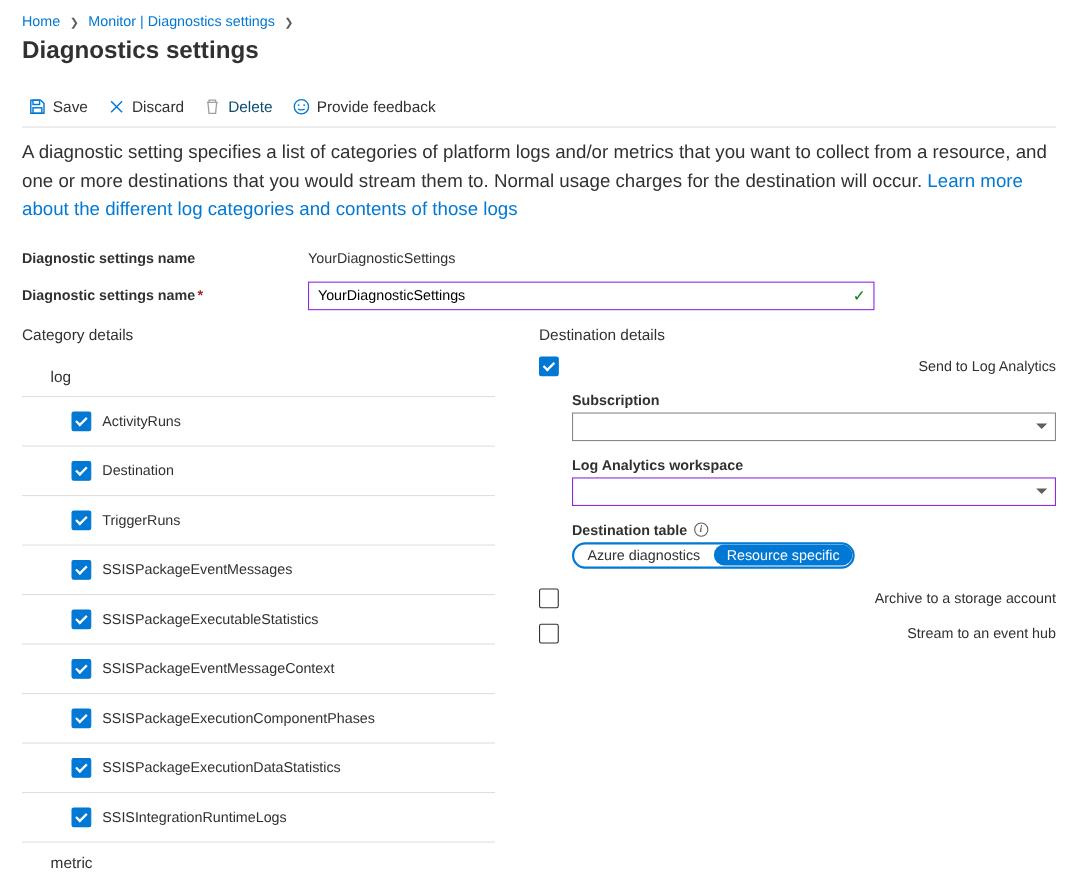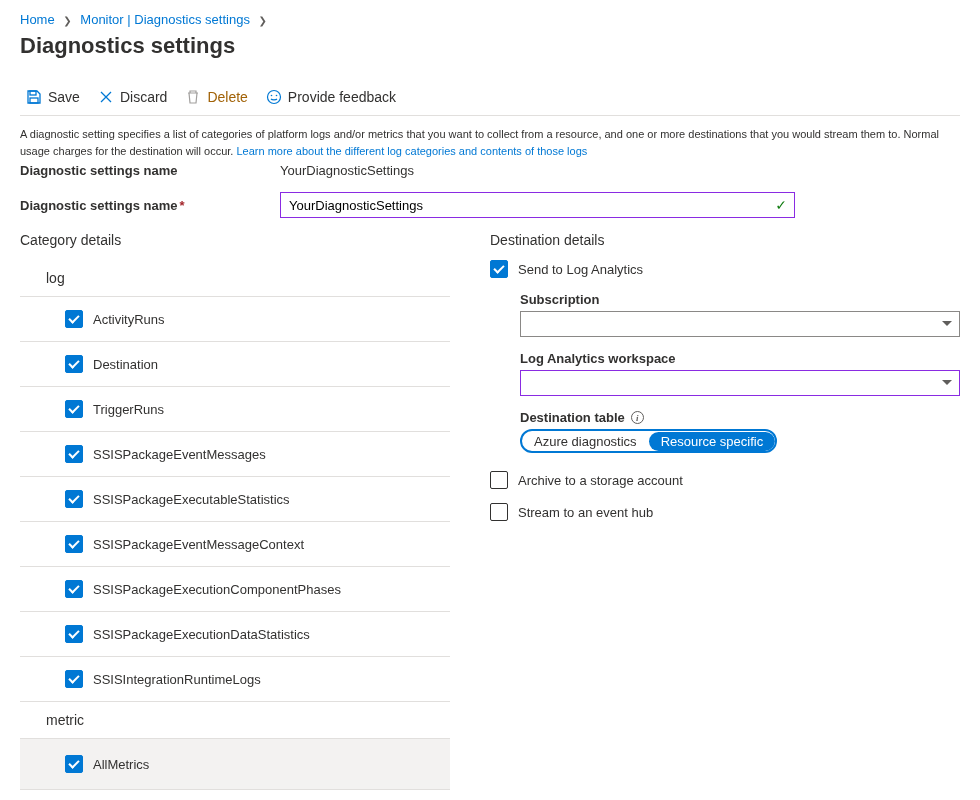--- a/index.html
+++ b/index.html
@@ -33,27 +33,27 @@
       margin-bottom: 10px;
       font-size: 14px;
     }
     .toolbar-btn {
       display: inline-flex;
       align-items: center;
       gap: 6px;
       cursor: pointer;
       color: #323130;
     }
-    .toolbar-btn.disabled { color: #a16207; cursor: default; }
+    .toolbar-btn.disabled { color: #0c4a6e; cursor: default; }
     .toolbar-btn svg { width: 16px; height: 16px; }
     .desc {
-      font-size: 11px;
+      font-size: 17px;
       color: #323130;
       line-height: 1.5;
-      margin-bottom: 4px;
+      margin-bottom: 24px;
     }
     .desc a { color: #0078d4; text-decoration: none; }
     .field-row {
       display: flex;
       align-items: center;
       margin-bottom: 14px;
     }
     .field-label {
       width: 260px;
       font-size: 13px;
@@ -170,21 +170,21 @@
       border: 1px solid #605e5c;
       border-radius: 50%;
       display: inline-flex;
       align-items: center;
       justify-content: center;
       font-size: 9px;
       color: #605e5c;
       font-style: italic;
       font-family: Georgia, serif;
     }
-    .dest-top-row { display:flex; align-items:center; gap:10px; margin-bottom:14px;}
+    .dest-top-row { display:flex; align-items:center; gap:10px; margin-bottom:14px;justify-content:space-between;}
   </style>
 </head>
 <body>
 
 <div class="breadcrumb">
   <a href="#">Home</a>
   <span class="sep">❯</span>
   <a href="#">Monitor | Diagnostics settings</a>
   <span class="sep">❯</span>
 </div>

